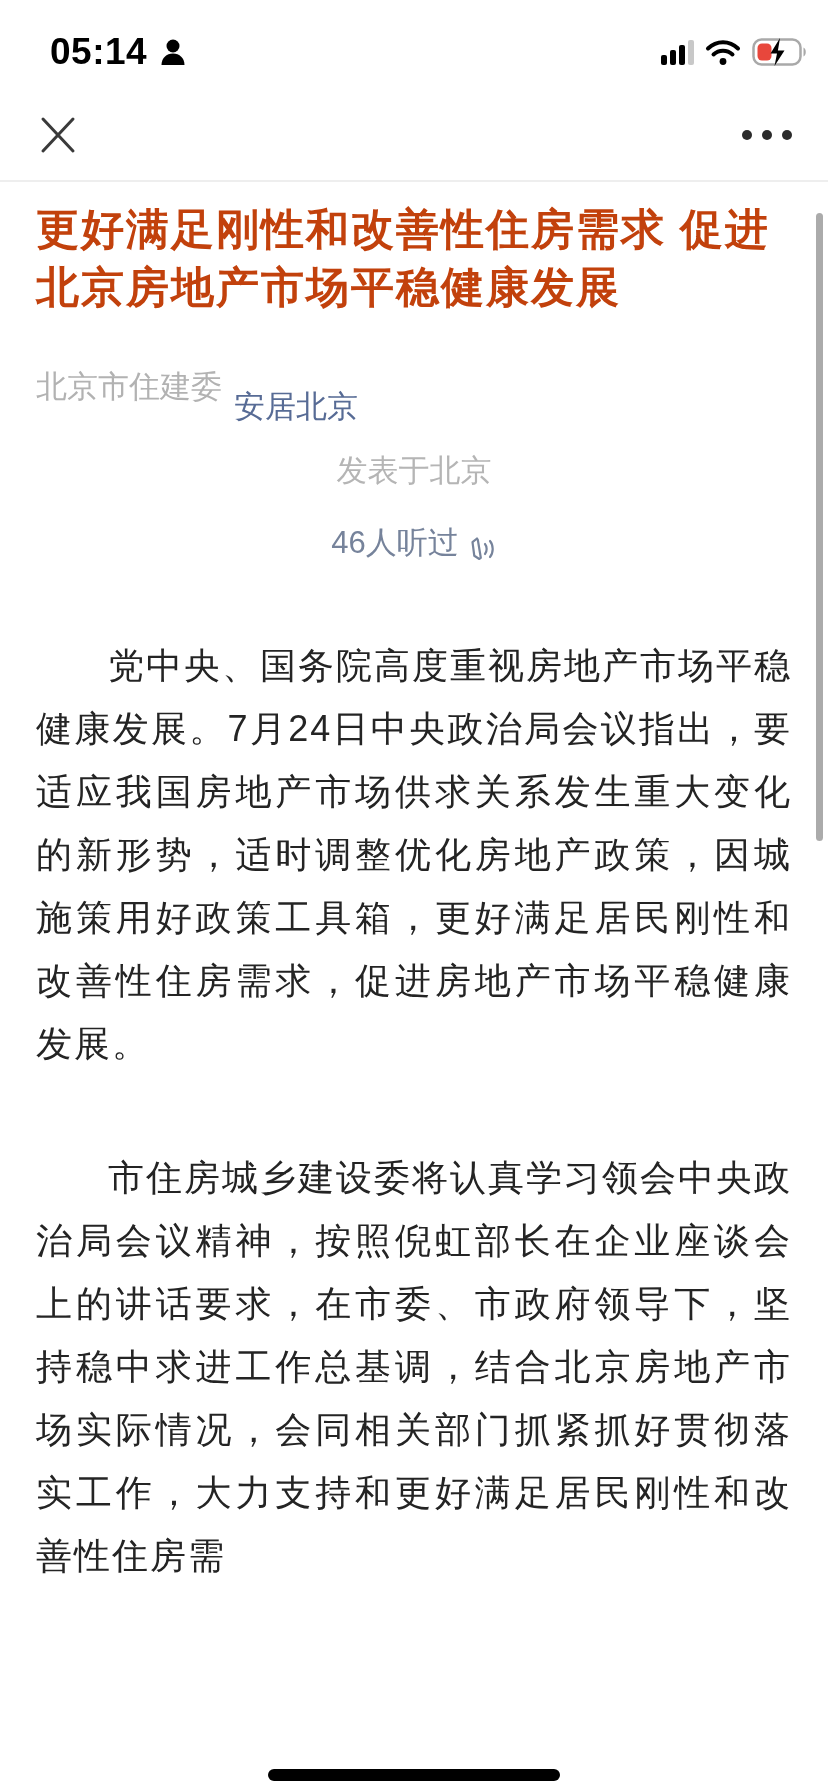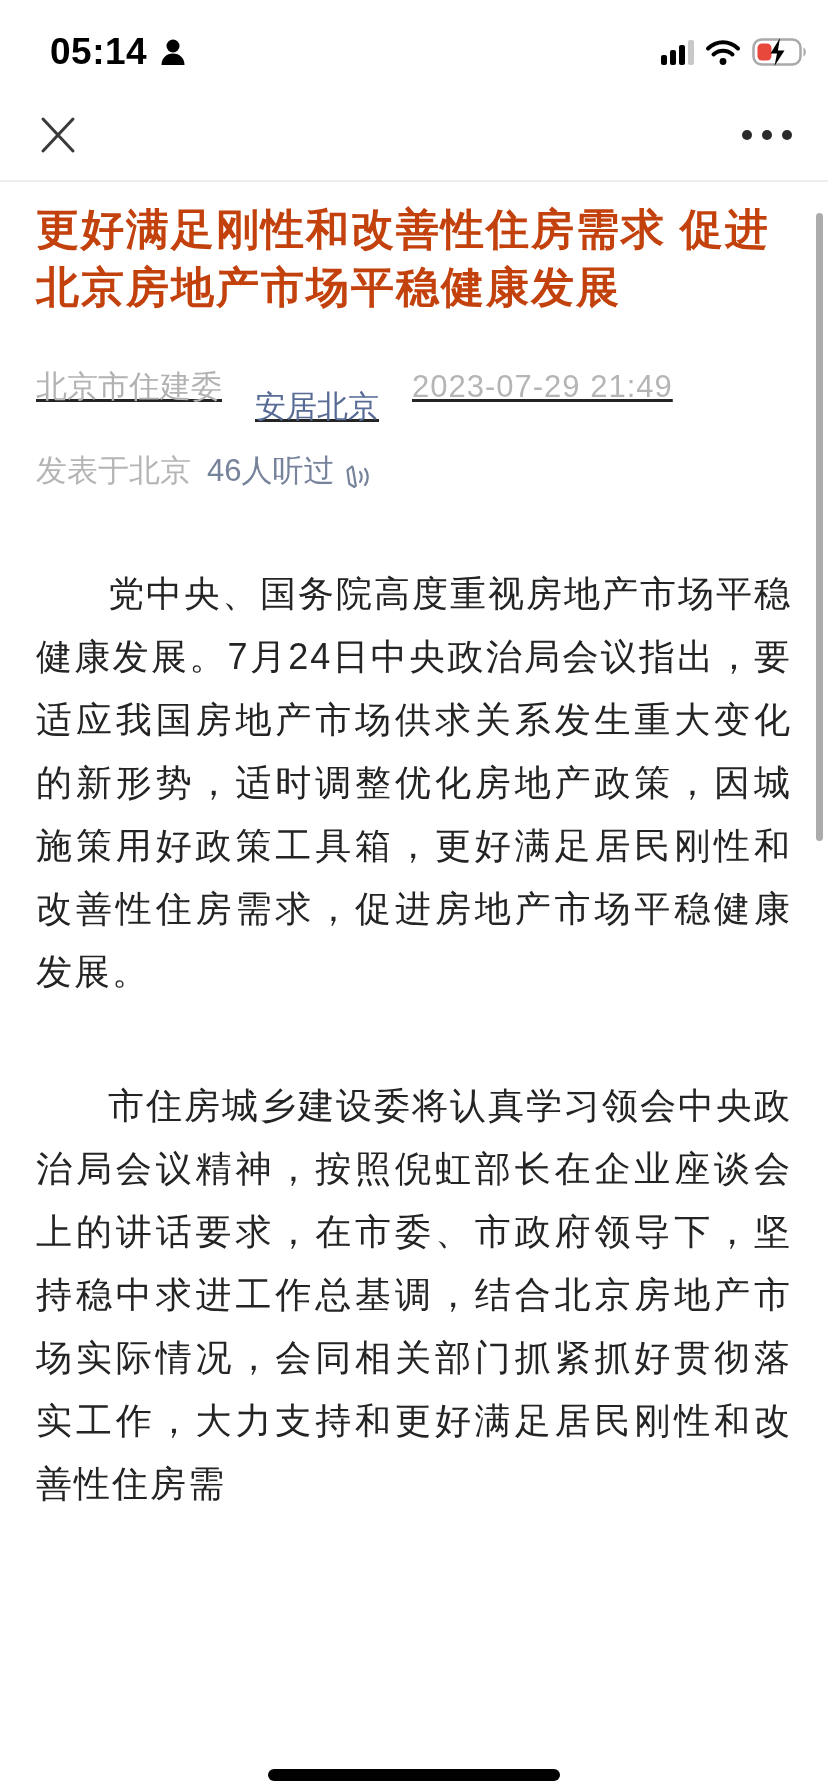--- a/index.html
+++ b/index.html
@@ -22,26 +22,26 @@
   .nav-bar{position:absolute;top:96px;left:0;width:828px;height:86px;
     box-sizing:border-box;border-bottom:2px solid #eeeeee;
     display:flex;align-items:center;justify-content:space-between;
     padding:0 34px 6px 38px;}
   .dots{display:flex;gap:10px;align-items:center;padding:14px 2px;cursor:pointer;}
   .dots i{width:10px;height:10px;border-radius:50%;background:#2b2b2b;display:block;}
   
   .article{position:absolute;top:182px;left:0;width:828px;box-sizing:border-box;padding:0 36px;}
   .title{margin:18px 0 0;font-size:43px;line-height:58px;font-weight:700;
     color:#c2410c;letter-spacing:2px;}
-  .meta1{margin-top:30px;display:flex;align-items:center;gap:33px;
-    font-size:31px;white-space:nowrap;text-decoration:underline;}
+  .meta1{margin-top:30px;display:flex;align-items:center;gap:12px;
+    font-size:31px;white-space:nowrap;}
   .author{color:#b2b2b2;}
   .account{color:#576b95;cursor:pointer;margin-top:40px;}
   .pubtime{color:#b5b5b5;letter-spacing:1px;}
-  .meta2{margin-top:22px;display:flex;align-items:center;gap:16px;font-size:31px;}
+  .meta2{margin-top:22px;display:flex;align-items:center;gap:30px;font-size:31px;flex-direction:column;}
   .location{color:#b5b5b5;}
   .listen{color:#76839b;display:flex;align-items:flex-end;gap:8px;cursor:pointer;}
   
   .body-text{margin-top:70px;}
   .body-text p{margin:0 0 71px;font-size:36px;line-height:63px;letter-spacing:2px;
     text-align:justify;text-indent:2em;color:#242424;}
   .body-text p:last-child{margin-bottom:0;}
   
   .scrollbar{position:absolute;top:213px;right:5px;width:7px;height:628px;
     border-radius:4px;background:rgba(0,0,0,0.33);}
@@ -102,21 +102,20 @@
         <i></i>
     </span>
   </div>
 
   <div class="article">
     <h1 class="title">更好满足刚性和改善性住房需求 促进北京房地产市场平稳健康发展</h1>
 
     <div class="meta1">
       <span class="author">北京市住建委</span>
       <span class="account">安居北京</span>
-      <span class="pubtime">2023-07-29 21:49</span>
     </div>
 
     <div class="meta2">
       <span class="location">发表于北京</span>
       <span class="listen">
         <span>46人听过</span>
         <span>
           <svg width="30" height="30" viewBox="0 0 30 30" fill="none" stroke="#76839b" stroke-width="2.2" stroke-linejoin="round" stroke-linecap="round">
             <path d="M10 4.5 5.5 8.2l1.8 13.6 5 3.2 1.5-1.2-3-18z"></path>
             <path d="M18 10c2.2 2.6 2.2 7.4 0 10"></path>

